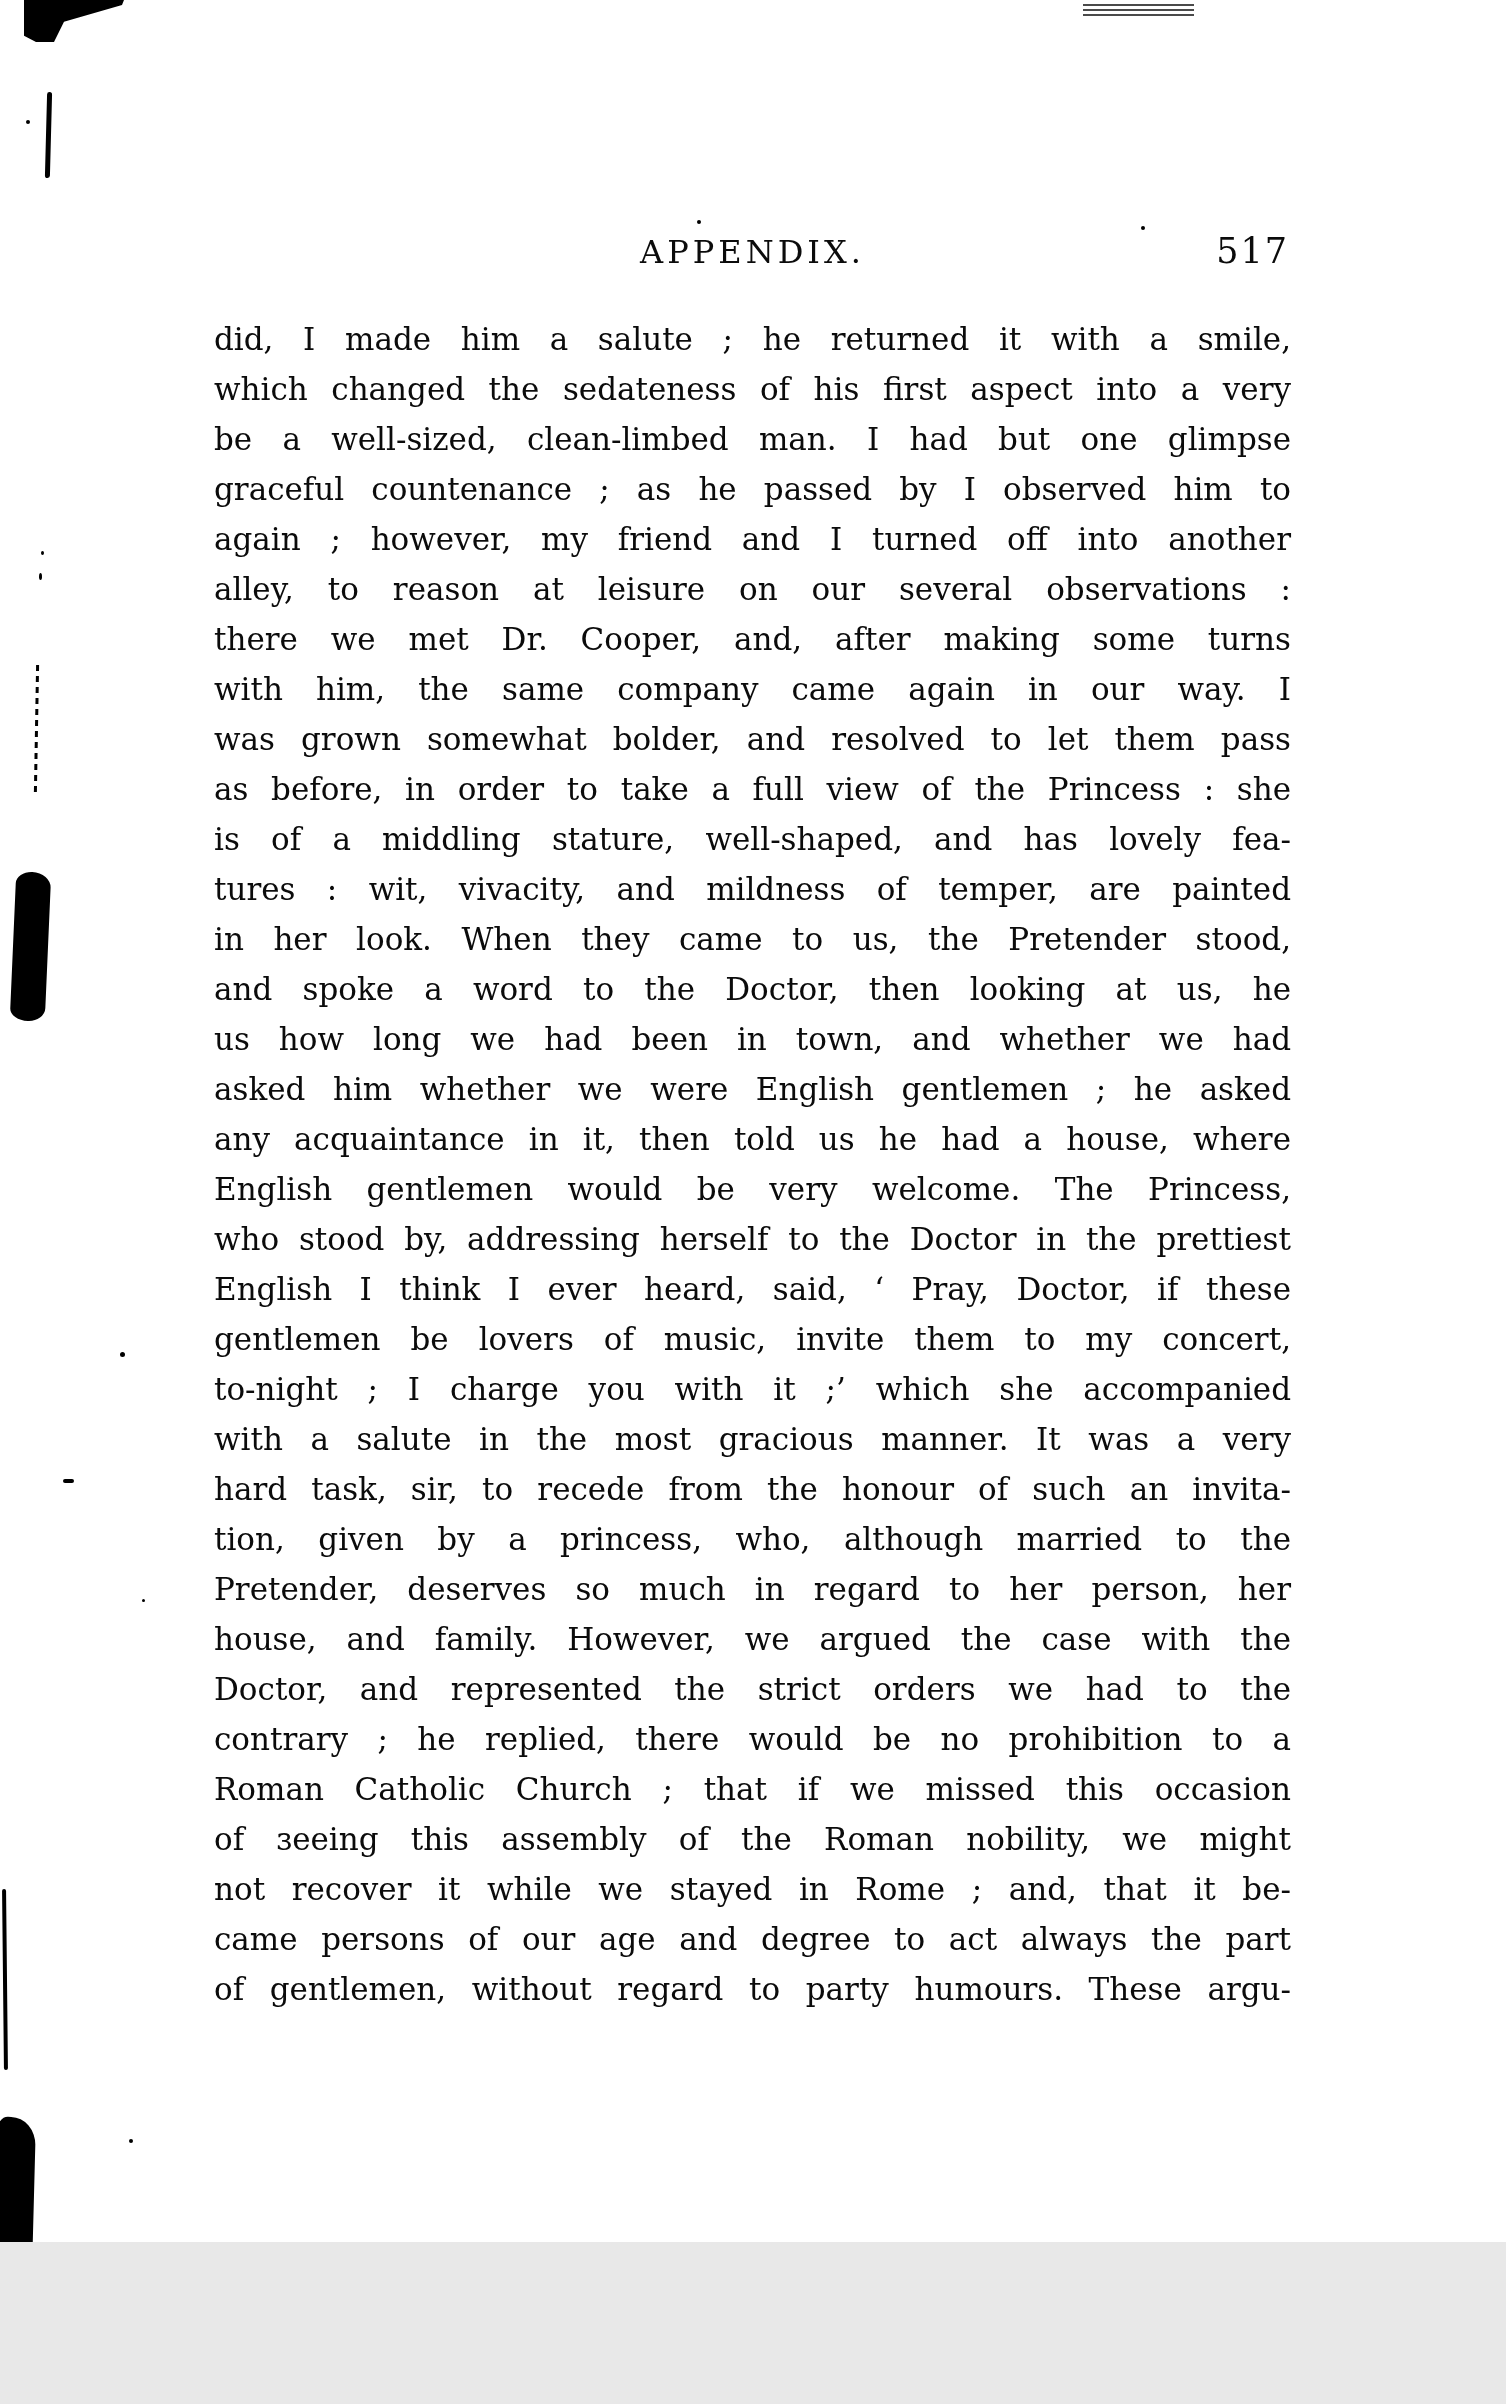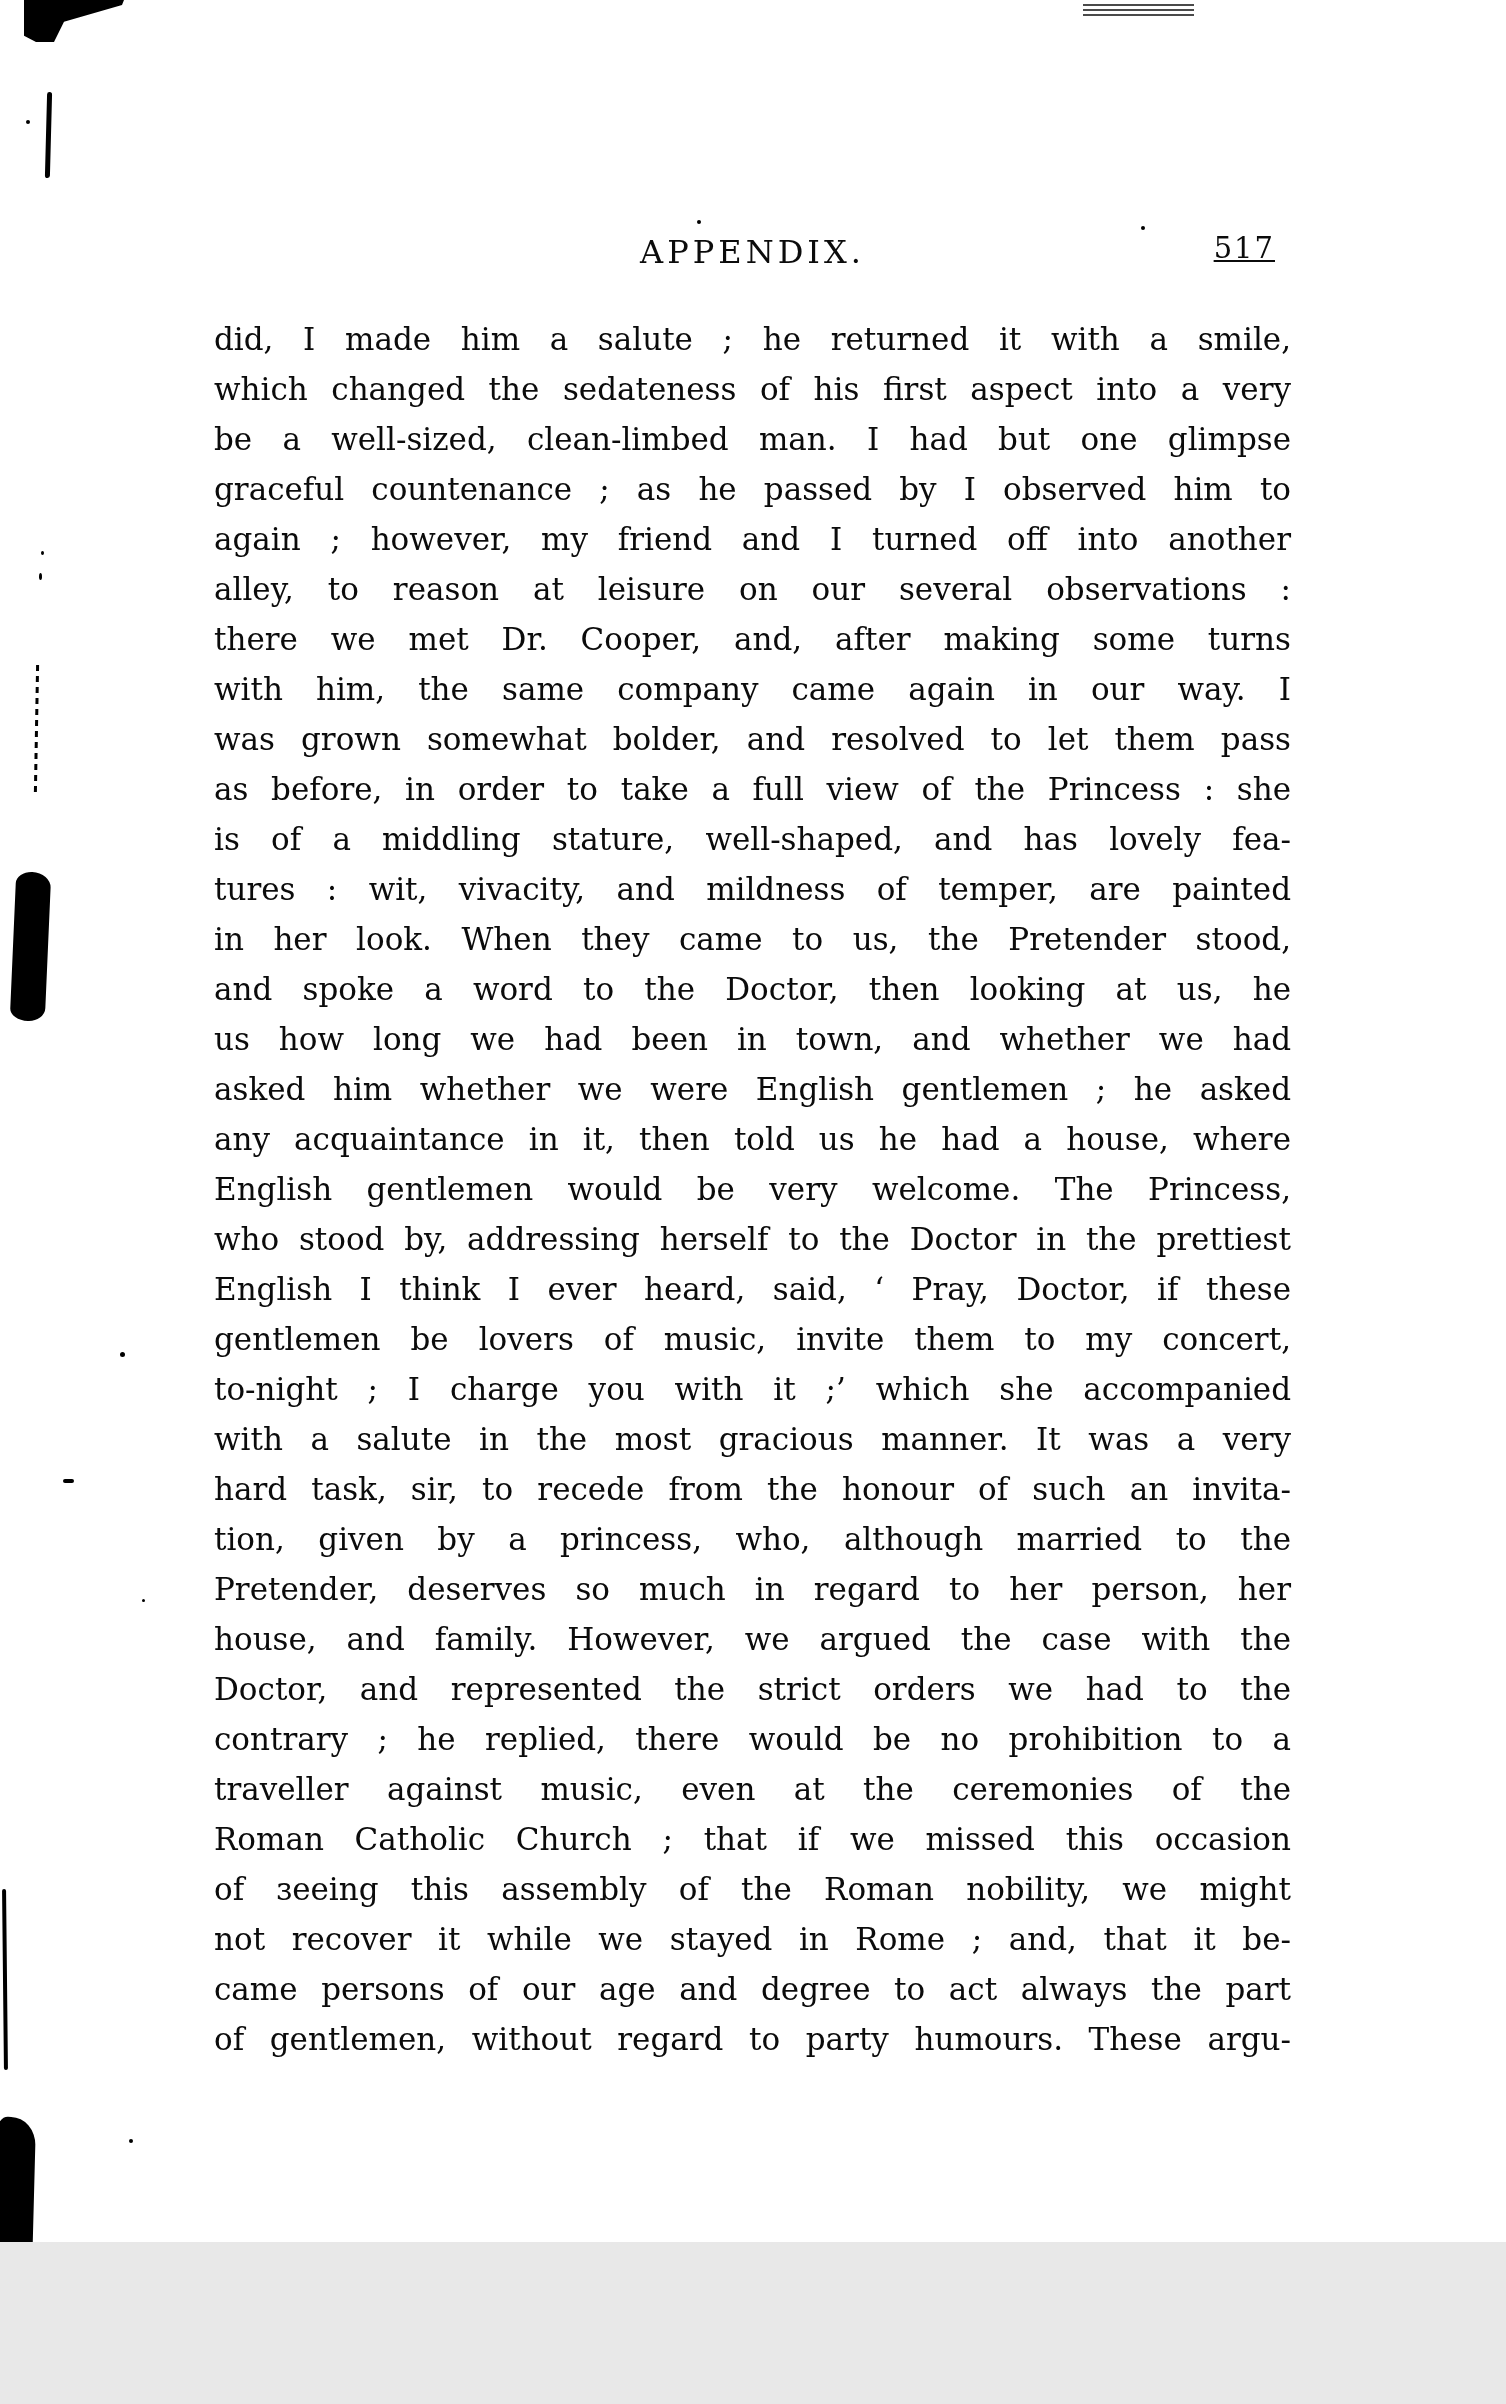--- a/index.html
+++ b/index.html
@@ -13,22 +13,22 @@
   }
   
   .header-row{
     position:absolute;left:214px;top:233px;width:1077px;height:46px;
   }
   .header-title{
     position:absolute;left:0;right:0;text-align:center;
     font-size:32px;letter-spacing:4px;
   }
   .page-number{
-    position:absolute;right:16px;top:-2px;
-    font-size:29px;letter-spacing:2px;text-decoration:underline;
+    position:absolute;right:2px;top:-2px;
+    font-size:35px;letter-spacing:2px;
   }
   
   .bodytext{
     position:absolute;left:214px;top:314px;width:1077px;
     font-size:31px;
   }
   .tline{
     height:50px;line-height:50px;
     text-align:justify;text-align-last:justify;
     text-justify:inter-word;
@@ -131,21 +131,20 @@
     <div class="tline">English I think I ever heard, said, ‘ Pray, Doctor, if these</div>
     <div class="tline">gentlemen be lovers of music, invite them to my concert,</div>
     <div class="tline">to-night ; I charge you with it ;’ which she accompanied</div>
     <div class="tline">with a salute in the most gracious manner.  It was a very</div>
     <div class="tline">hard task, sir, to recede from the honour of such an invita-</div>
     <div class="tline">tion, given by a princess, who, although married to the</div>
     <div class="tline">Pretender, deserves so much in regard to her person, her</div>
     <div class="tline">house, and family.  However, we argued the case with the</div>
     <div class="tline">Doctor, and represented the strict orders we had to the</div>
     <div class="tline">contrary ; he replied, there would be no prohibition to a</div>
-    <div class="tline">traveller against music, even at the ceremonies of the</div>
     <div class="tline">Roman Catholic Church ; that if we missed this occasion</div>
     <div class="tline">of ɜeeing this assembly of the Roman nobility, we might</div>
     <div class="tline">not recover it while we stayed in Rome ; and, that it be-</div>
     <div class="tline">came persons of our age and degree to act always the part</div>
     <div class="tline">of gentlemen, without regard to party humours.  These argu-</div>
   </div>
 
   <div class="stamp-line1">UNIVERSITY OF OKLAHOMA</div>
   <div class="stamp-line2">LIBRARY</div>
 

